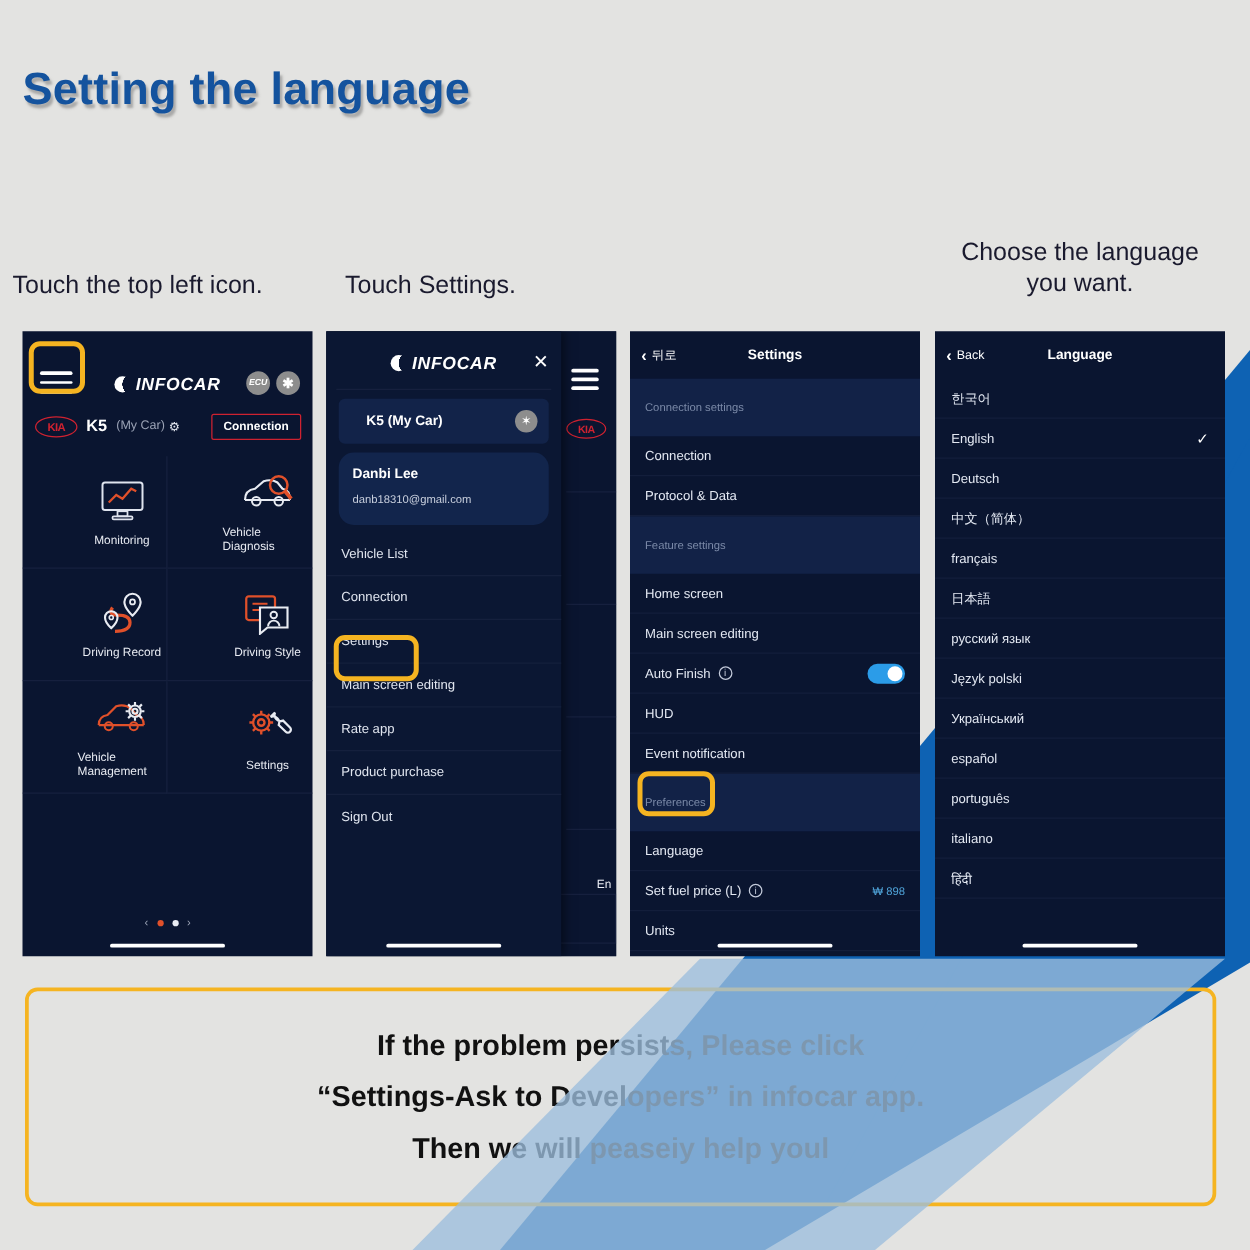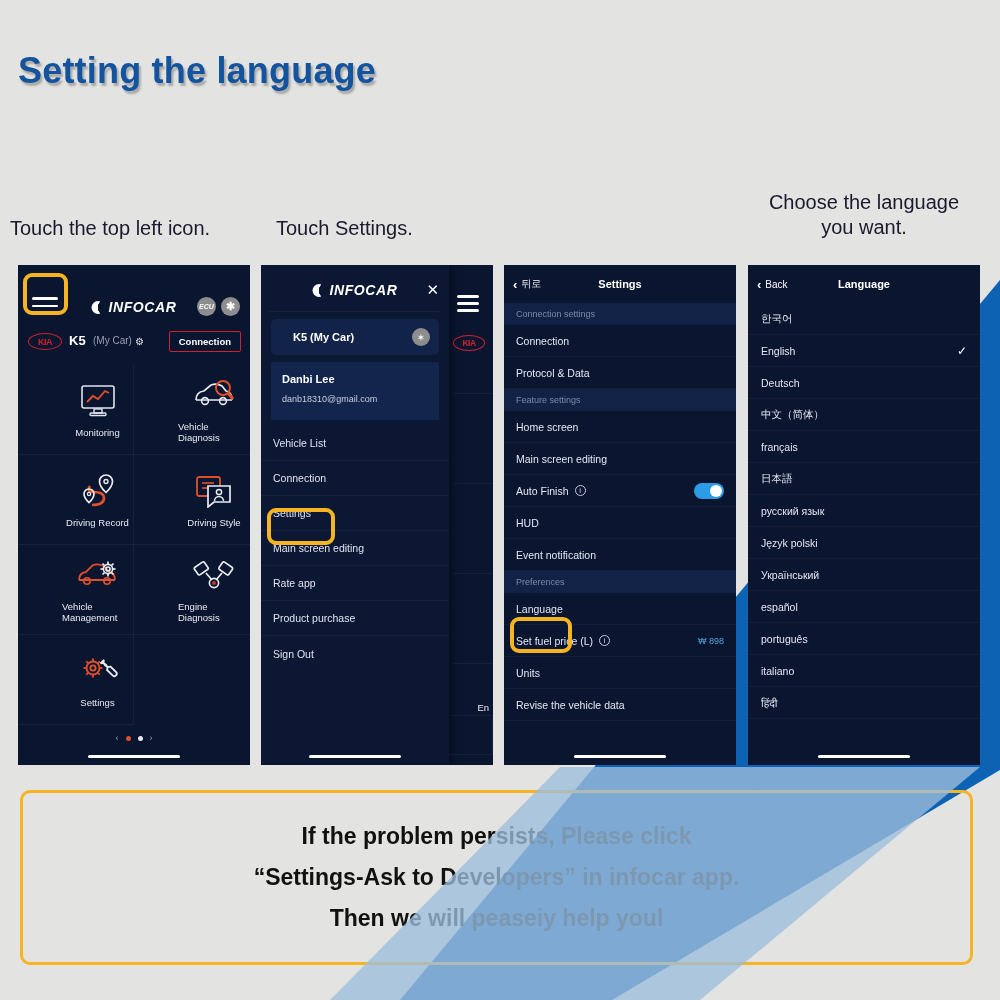--- a/index.html
+++ b/index.html
@@ -111,37 +111,37 @@
   .dr-logo .lt { color: #fff; font-size: 14px; font-weight: bold; font-style: italic; letter-spacing: .6px; }
   .dr-close { position: absolute; right: 10px; top: 17px; color: #fff; font-size: 15px; line-height: 1; }
   .dr-div { height: 1px; background: #16203e; margin: 0 8px; }
 
   .dr-card { margin: 7px 10px 0; background: #122349; border-radius: 5px;
              position: relative; height: 36px; display: flex; align-items: center; padding: 0 10px; }
   .dr-card .nm { color: #fff; font-size: 11px; font-weight: bold; margin-left: 12px; }
   .dr-card .btc { position: absolute; right: 9px; top: 50%; transform: translateY(-50%);
                   width: 18px; height: 18px; border-radius: 50%; background: #8d8d8d;
                   display: flex; align-items: center; justify-content: center; color: #fff; font-size: 10px; }
-  .dr-card2 { margin: 7px 10px 0; background: #12254c; border-radius: 1px;
+  .dr-card2 { margin: 7px 10px 0; background: #12254c; border-radius: 12px;
               height: 58px; padding: 11px 11px 0; }
   .dr-card2 .nm { color: #fff; font-size: 11px; font-weight: bold; }
   .dr-card2 .em { color: #c8cfdd; font-size: 9px; margin-top: 9px; }
 
   .dr-item { height: 35px; display: flex; align-items: center; padding: 0 12px;
              color: #dfe4ee; font-size: 10.5px; }
   .dr-item.sep { border-bottom: 1px solid #15203d; }
 
   
   .s-head { position: relative; height: 38px; display: flex; align-items: center; }
   .s-back { position: absolute; left: 9px; color: #fff; font-size: 10px;
             display: flex; align-items: center; gap: 4px; }
   .s-back .chev { font-size: 13px; font-weight: bold; }
   .s-title { width: 100%; text-align: center; color: #fff; font-size: 11px; font-weight: bold; }
   .s-sect { background: #122247; color: #7b8aa8; font-size: 9px;
-            padding: 6px 12px; }
+            padding: 18px 12px; }
   .s-row { height: 32px; display: flex; align-items: center; justify-content: space-between;
            padding: 0 12px; color: #e3e8f2; font-size: 10.5px;
            border-bottom: 1px solid #131e3b; position: relative; }
   .s-row .lft { display: flex; align-items: center; gap: 6px; }
   .info-i { width: 11px; height: 11px; border-radius: 50%; border: 1px solid #c3cada;
             display: inline-flex; align-items: center; justify-content: center;
             font-size: 8px; color: #c3cada; line-height: 1; }
   .toggle { width: 30px; height: 16px; border-radius: 9px; background: #2b9ce8; position: relative; }
   .toggle::after { content: ""; position: absolute; right: 2px; top: 2px;
                    width: 12px; height: 12px; border-radius: 50%; background: #fff; }
@@ -284,35 +284,20 @@
                 <line x1="35.5" y1="14.5" x2="37.5" y2="16.5"></line>
                 <line x1="37.5" y1="5.5" x2="35.5" y2="7.5"></line>
                 <line x1="28.5" y1="14.5" x2="26.5" y2="16.5"></line>
               </g>
             </svg>
         </div>
         <div class="lbl">Vehicle Management</div>
       </div>
       <div class="cell">
         <div class="ico">
-          <svg width="42" height="34" viewBox="0 0 42 34">
-              <g stroke="#e8ebf2" stroke-width="1.7" fill="none">
-                <rect x="2" y="6" width="12" height="9" rx="1.5" transform="rotate(-35 8 10)"></rect>
-                <rect x="27" y="6" width="12" height="9" rx="1.5" transform="rotate(35 33 10)"></rect>
-                <path d="M13 15 L19 22"></path>
-                <path d="M29 15 L23 22"></path>
-              </g>
-              <circle cx="21" cy="25" r="4.6" fill="none" stroke="#e8ebf2" stroke-width="1.7"></circle>
-              <circle cx="21" cy="25" r="2" fill="#c0392b"></circle>
-            </svg>
-        </div>
-        <div class="lbl">Engine Diagnosis</div>
-      </div>
-      <div class="cell">
-        <div class="ico">
           <svg width="40" height="34" viewBox="0 0 40 34">
               <g stroke="#e0502a" stroke-width="1.9" fill="none">
                 <circle cx="15" cy="14" r="6.5"></circle>
                 <circle cx="15" cy="14" r="2.6"></circle>
                 <line x1="15" y1="4.5" x2="15" y2="7.5"></line>
                 <line x1="15" y1="20.5" x2="15" y2="23.5"></line>
                 <line x1="5.5" y1="14" x2="8.5" y2="14"></line>
                 <line x1="21.5" y1="14" x2="24.5" y2="14"></line>
                 <line x1="8.3" y1="7.3" x2="10.4" y2="9.4"></line>
                 <line x1="19.6" y1="18.6" x2="21.7" y2="20.7"></line>

